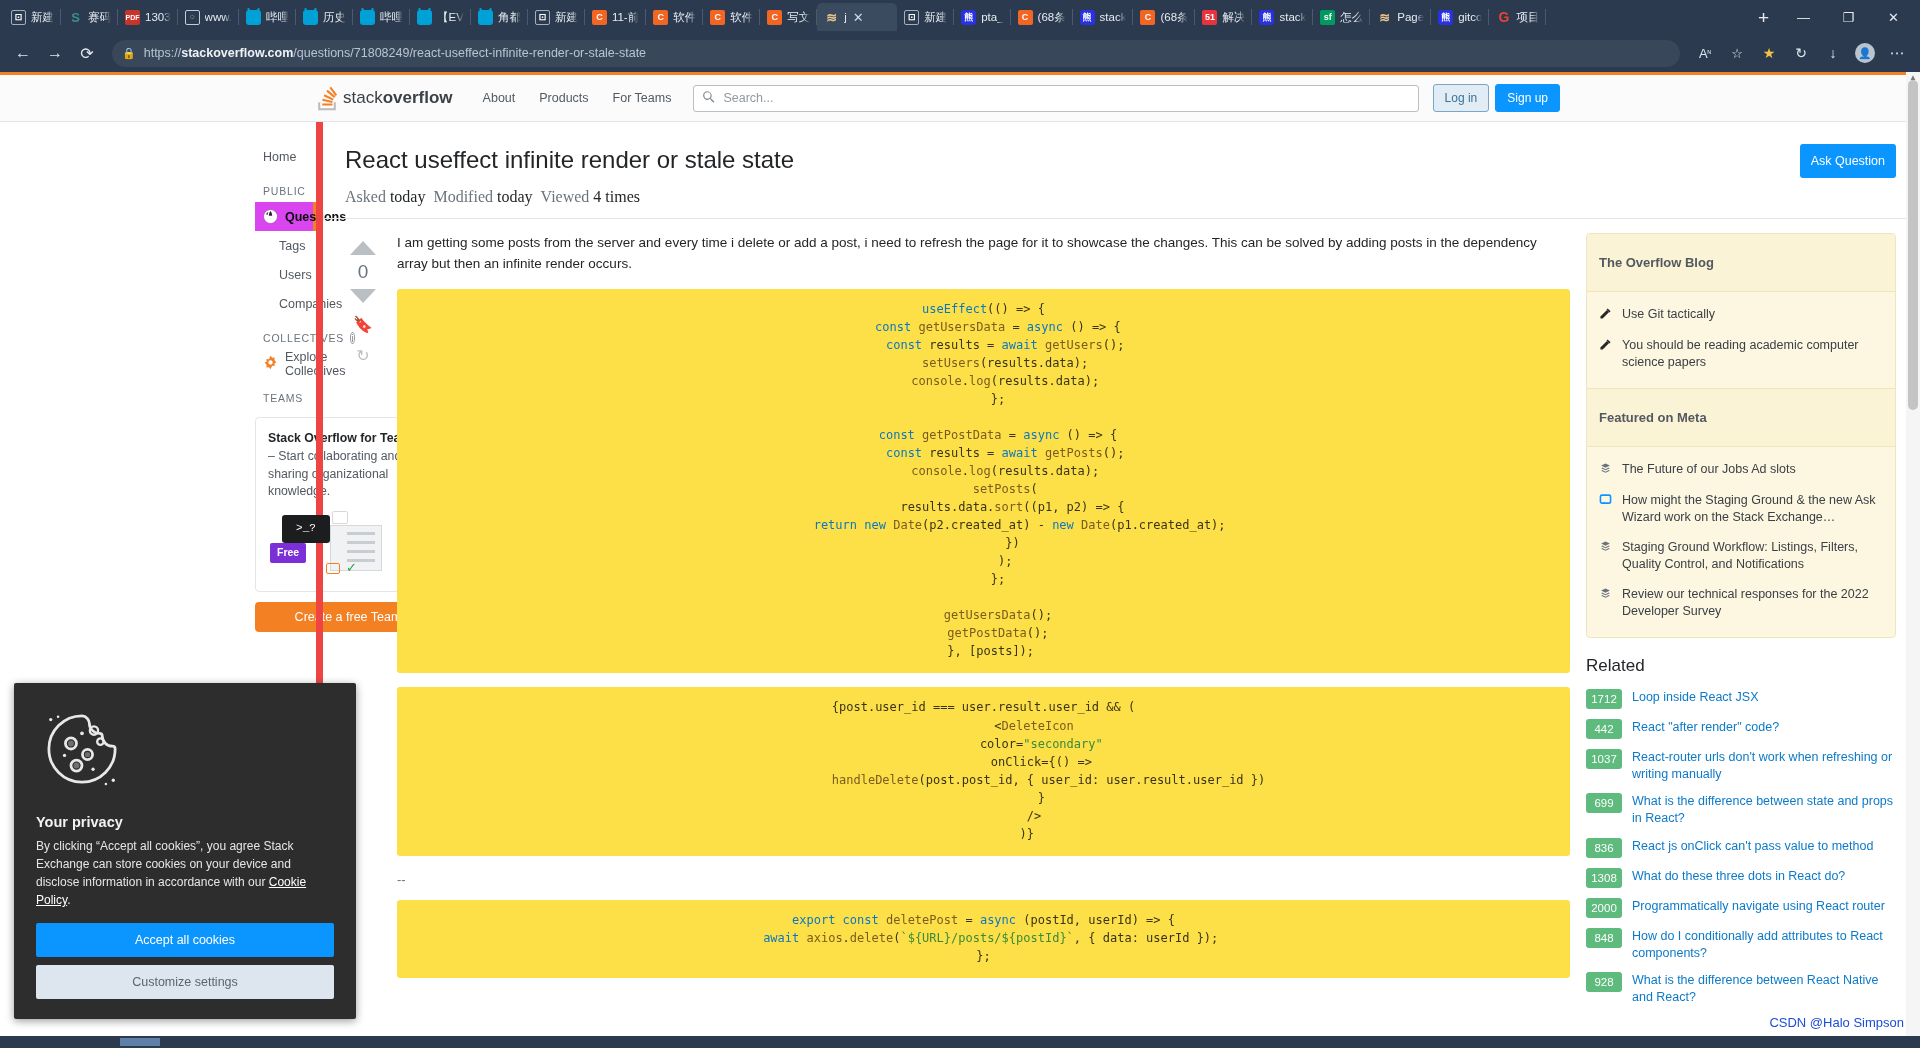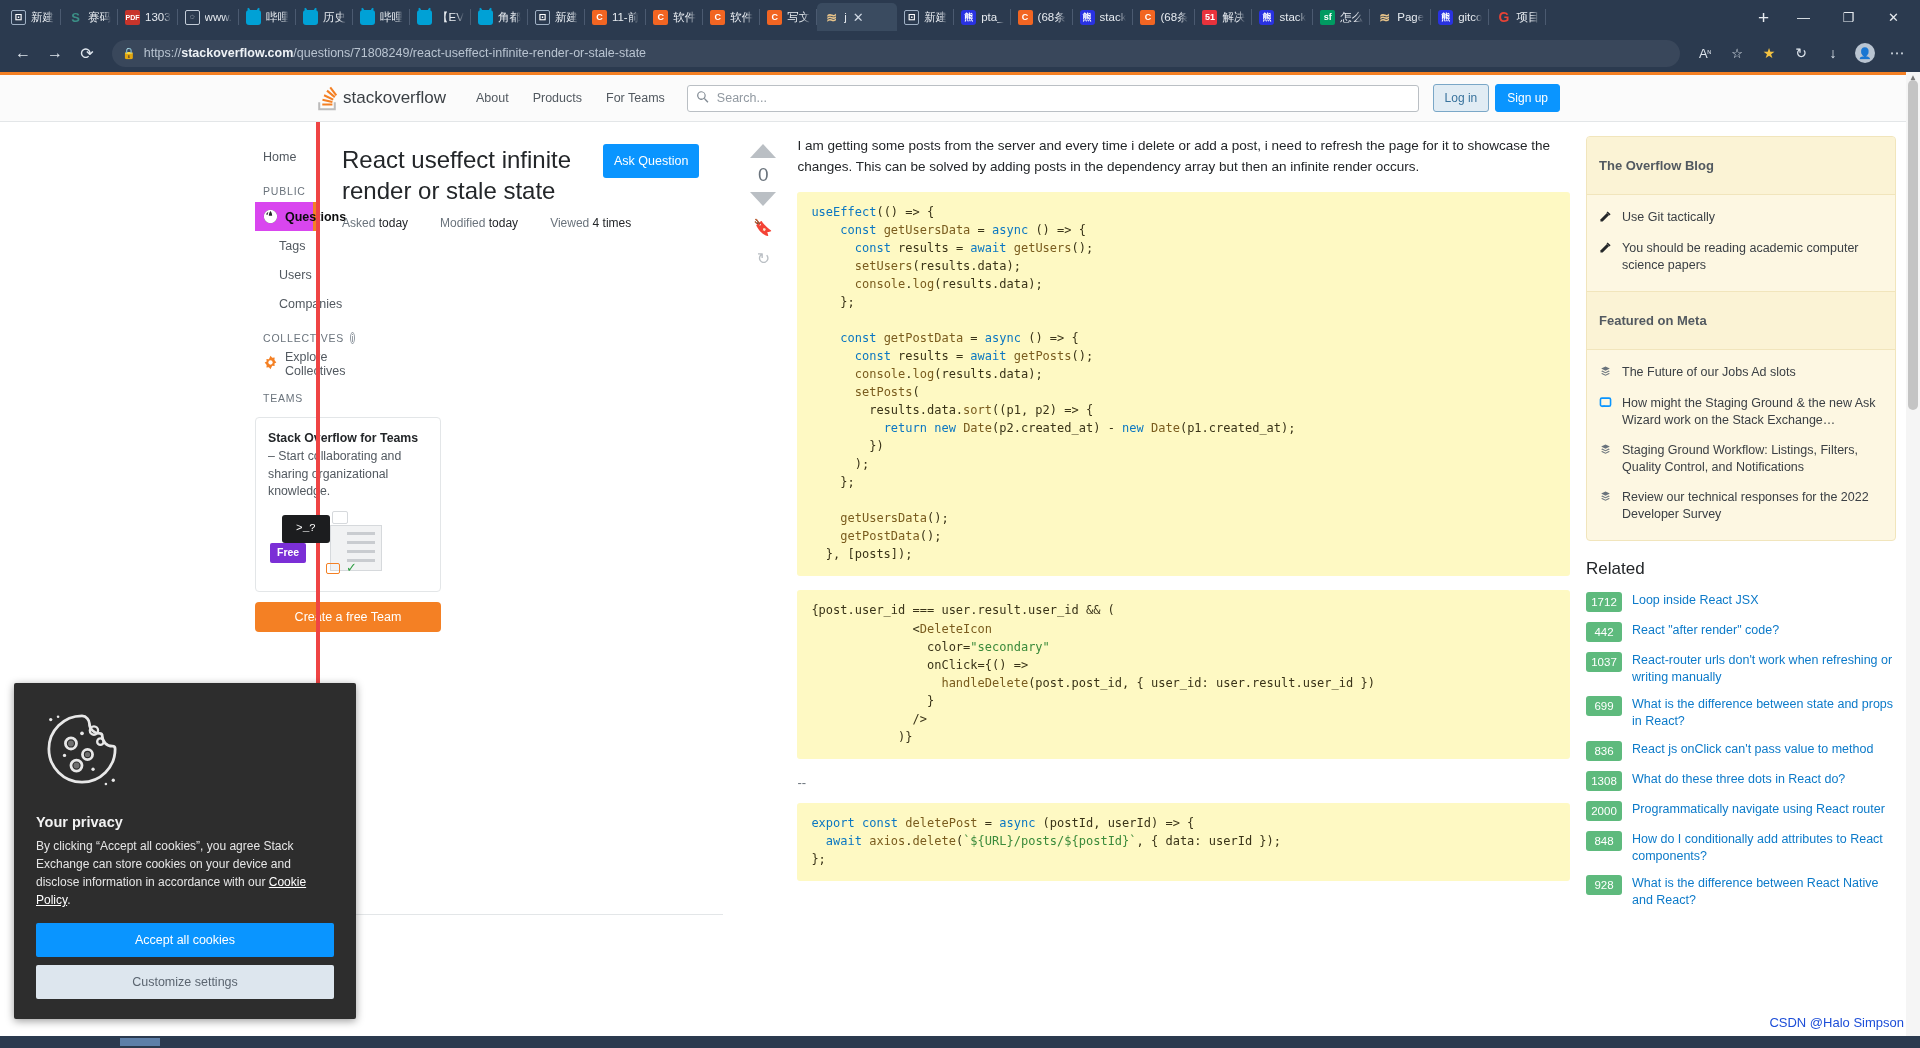--- a/index.html
+++ b/index.html
@@ -98,21 +98,21 @@
     height: 47px; border-bottom: 1px solid #e3e6e8; background: #fbfbfb;
     display: flex; align-items: center; padding: 0 0 0 0;
   }
   #so-header-inner {
     display: flex; align-items: center; width: 100%;
     padding-left: 316px; padding-right: 360px; gap: 0;
   }
   #so-logo { display: flex; align-items: center; gap: 5px; padding-right: 18px;}
   #so-logo .logo-mark { width: 22px; height: 25px; position: relative; }
   #so-logo .logo-text { font-size: 17px; color: #3b4045; }
-  #so-logo .logo-text b { font-weight: normal; margin-top: 20px; }
+  #so-logo .logo-text b { font-weight: bold; margin-top: 20px; }
   .hdr-link { font-size: 12.5px; color: #525960; padding: 0 12px; }
   #so-search {
     flex: 1; height: 27px; border: 1px solid #babfc4; border-radius: 3px;
     display: flex; align-items: center; gap: 7px; padding: 0 8px; margin: 11px 10px;
     background: #fff;
   }
   #so-search input {
     border: none; outline: none; flex: 1; font-size: 12.5px;
     font-family: "Liberation Sans", sans-serif; color: #3b4045; background: transparent;
   }
@@ -178,34 +178,34 @@
   }
   .art-box2 { position:absolute; left:58px; top:48px; width:14px;height:11px;border:1.5px solid #f48024;border-radius:2px;}
   .art-check { position:absolute; left:78px; top:44px; color:#2f9e44; font-size:13px;}
   #teams-cta {
     margin-top: 10px; background: #f48024; color: #fff; text-align: center;
     font-size: 12.5px; padding: 8px 0; border-radius: 4px; width: 186px;
   }
 
   
   #main {
-    flex: 1; padding-top: 0; border-left: 4px solid #ef4444; min-width: 0;
-    display: flex; flex-direction: row;
+    flex: 1; padding-top: 0; border-left: 7px solid #ef4444; min-width: 0;
+    display: flex; flex-direction: column;
   }
   #q-header { padding: 22px 24px 0 22px; border-bottom: 1px solid #e3e6e8; }
   #q-title-row { display: flex; align-items: flex-start; justify-content: space-between; }
   #q-title {
     font-size: 24px; font-weight: normal; color: #232629; line-height: 1.3;
     max-width: 820px;
   }
   #ask-btn {
     background: #0a95ff; color: #fff; font-size: 12.5px; padding: 10px 11px;
     border-radius: 3px; white-space: nowrap;
   }
-  #q-meta { display: flex; gap: 32px; font-size: 12px; color: #6a737c; padding: 10px 0 12px; }
+  #q-meta { display: flex; gap: 8px; font-size: 16px; color: #6a737c; padding: 10px 0 12px; font-family: Liberation Serif, serif; }
   #q-meta .m-val { color: #232629; }
 
   #content-row { display: flex; padding: 14px 24px 0 22px; gap: 16px; }
   #postcell { flex: 1; min-width: 0; display: flex; gap: 16px; }
   #votecell {
     width: 36px; flex: 0 0 36px; display: flex; flex-direction: column;
     align-items: center; padding-top: 8px; gap: 6px;
   }
   .vote-arrow { width: 0; height: 0; }
   .vote-up {
@@ -214,23 +214,23 @@
   }
   .vote-down {
     border-left: 13px solid transparent; border-right: 13px solid transparent;
     border-top: 14px solid #babfc4;
   }
   #vote-count { font-size: 19px; color: #6a737c; }
   .side-ic { color: #babfc4; font-size: 16px; margin-top: 6px; }
   #postbody { flex: 1; min-width: 0; font-size: 13.5px; line-height: 1.55; color: #232629; }
   #postbody p { margin-bottom: 14px; }
   pre.code {
-    background: #fef9c3; padding: 12px 14px; border-radius: 3px;
+    background: #fde047; padding: 12px 14px; border-radius: 3px;
     font-family: "Liberation Mono", monospace; font-size: 12px; line-height: 1.42;
-    overflow: hidden; white-space: pre; margin-bottom: 14px; color: #393318;
+    overflow: hidden; white-space: pre; margin-bottom: 14px; color: #393318; text-align: center;
   }
   .k  { color: #0b77c2; }   
   .fn { color: #7a5c1e; }   
   .st { color: #3a8a3a; }
   .dash-sep { color: #6a737c; font-size: 13px; margin: 6px 0 10px; }
 
   
   #rightbar { width: 310px; flex: 0 0 310px; padding-top: 0; }
   .panel {
     border: 1px solid #f1e5bc; border-radius: 4px; background: #fdf7e2;

